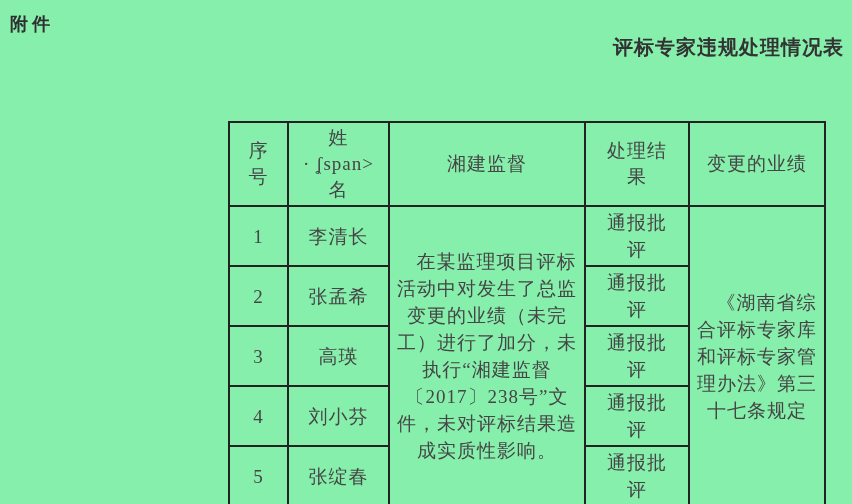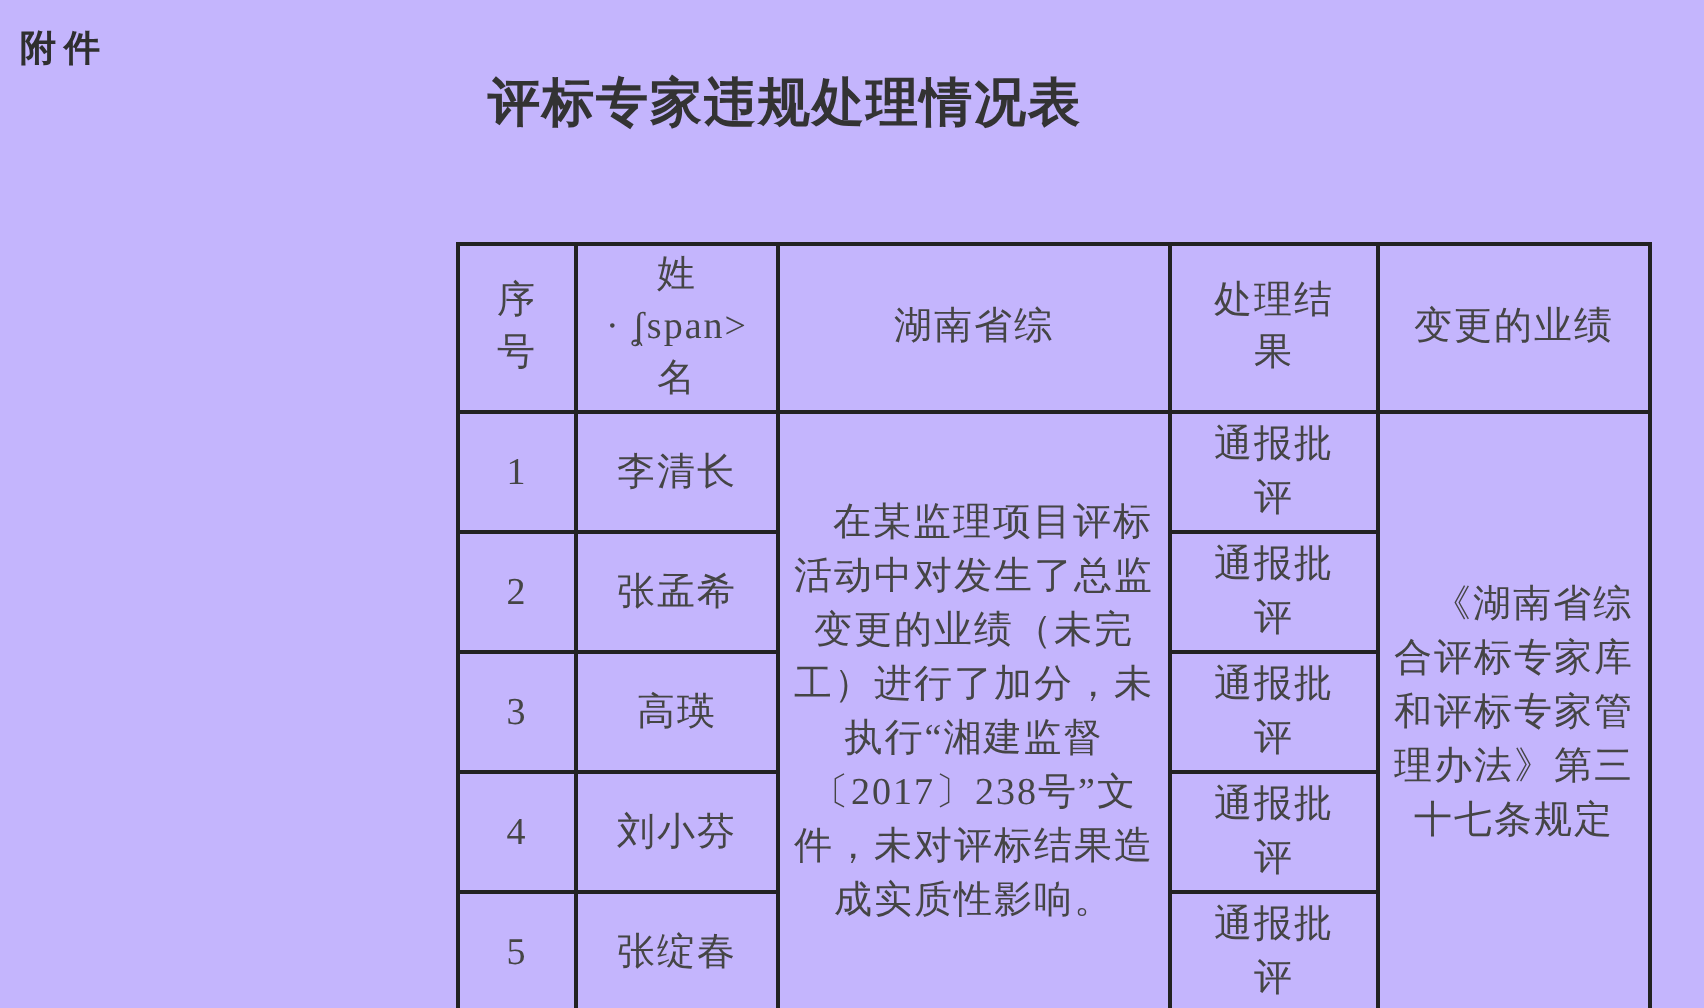--- a/index.html
+++ b/index.html
@@ -5,39 +5,39 @@
   html, body {
     margin: 0;
     padding: 0;
     background: #ffffff;
     font-family: "Liberation Serif", "DejaVu Serif", serif;
   }
   .page {
     position: relative;
     width: 852px;
     height: 504px;
-    background: #c4b5fd;
+    background: #86efac;
     overflow: hidden;
   }
   .attachment-label {
     position: absolute;
     left: 10px;
     top: 12px;
     font-size: 18px;
     letter-spacing: 4px;
     color: #2f2f2f;
     font-weight: 600;
   }
   .doc-title {
     position: absolute;
     left: 244px;
     top: 34px;
     width: 600px;
-    text-align: left;
-    font-size: 26px;
+    text-align: right;
+    font-size: 20px;
     font-weight: bold;
     color: #333333;
     letter-spacing: 1px;
     white-space: nowrap;
   }
   table.violations {
     position: absolute;
     left: 228px;
     top: 121px;
     border-collapse: collapse;
@@ -88,21 +88,21 @@
       <col class="c-result">
       <col class="c-basis">
     </colgroup>
     <thead>
       <tr>
         <th>序
 号</th>
         <th>姓
 · ʆspan&gt;
 名</th>
-        <th>湖南省综</th>
+        <th>湘建监督</th>
         <th>处理结
 果</th>
         <th>变更的业绩</th>
       </tr>
     </thead>
     <tbody>
       <tr>
         <td>1</td>
         <td>李清长</td>
         <td class="merged-cell" rowspan="5">在某监理项目评标

